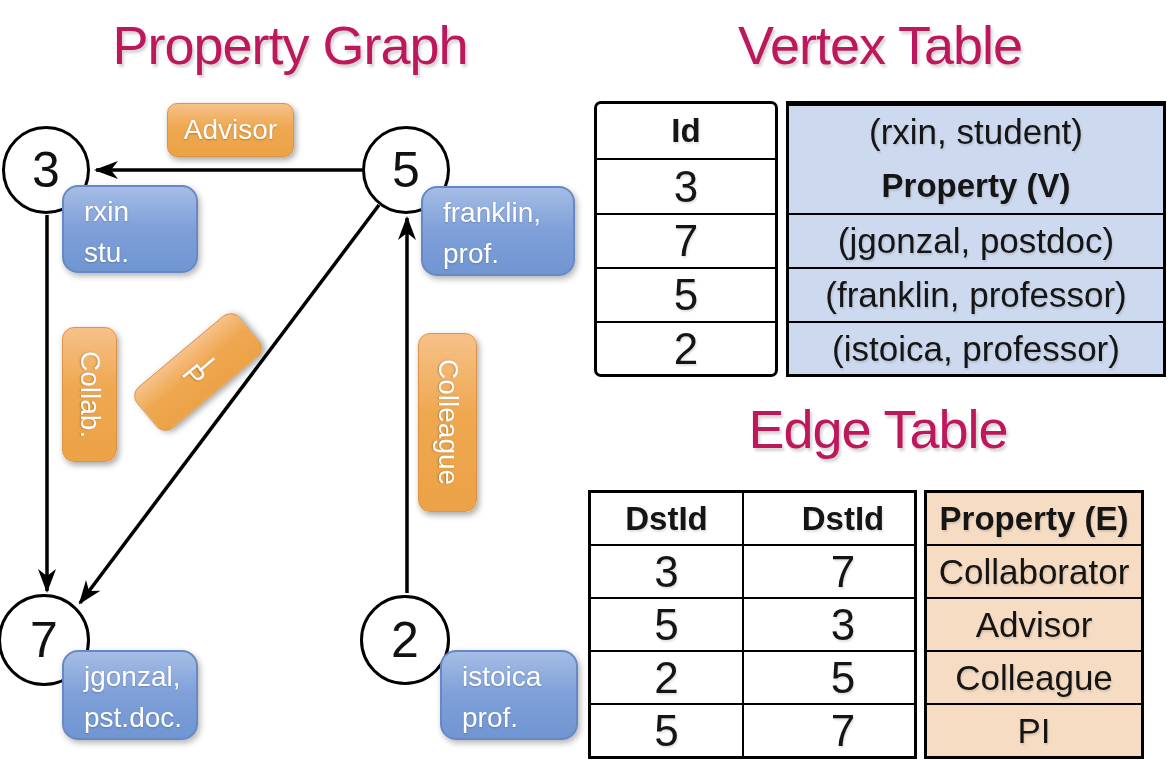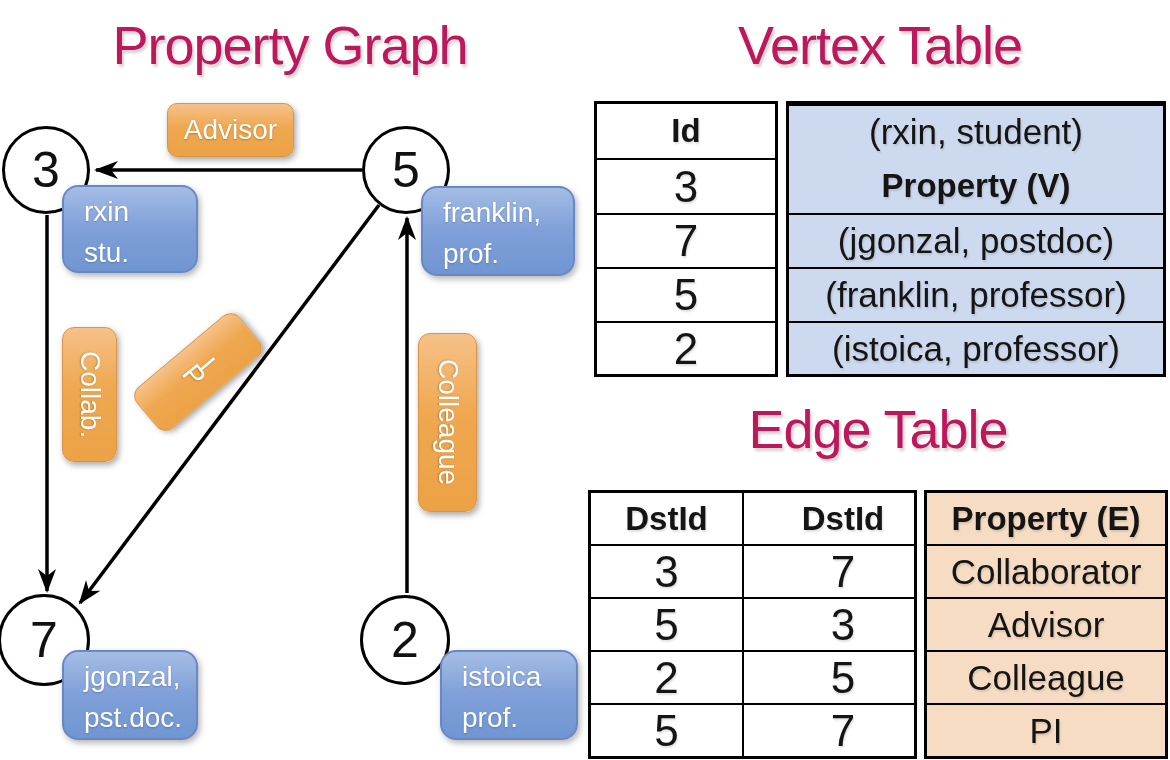--- a/index.html
+++ b/index.html
@@ -64,27 +64,27 @@
   
   .tbl { position:absolute; box-sizing:border-box; display:grid; border:3px solid #000; }
   .c { display:flex; align-items:center; justify-content:center; text-shadow:1px 2px 2px rgba(0,0,0,.12); }
   .hdr  { font-weight:bold; font-size:33px; }
   .num  { font-size:44px; }
   .ptxt { font-size:35px; }
   .bt { border-top:2px solid #000; }
   .bl { border-left:2px solid #000;padding-left:28px; }
 
   #vtbl-id   { left:594px; top:101px; width:184px; background:#fff;
-               grid-template-rows:54px 55px 54px 54px 53px; }
+               grid-template-rows:54px 55px 54px 54px 53px;border-radius:7px; }
   #vtbl-prop { left:786px; top:101px; width:380px; background:#cdd9ee;
                grid-template-rows:54px 55px 54px 54px 53px; }
   #etbl-ids  { left:588px; top:490px; width:329px; background:#fff;
                grid-template-columns:151px 172px;
                grid-template-rows:51px 53px 53px 53px 53px; }
-  #etbl-prop { left:924px; top:490px; width:244px; background:#f6dcc3;
+  #etbl-prop { left:924px; top:490px; width:220px; background:#f6dcc3;
                grid-template-rows:51px 53px 53px 53px 53px; }
 </style>
 </head>
 <body>
 
 <div class="stage">
 
   <div>
     <div id="pg-title" class="big-title">Property Graph</div>
 

